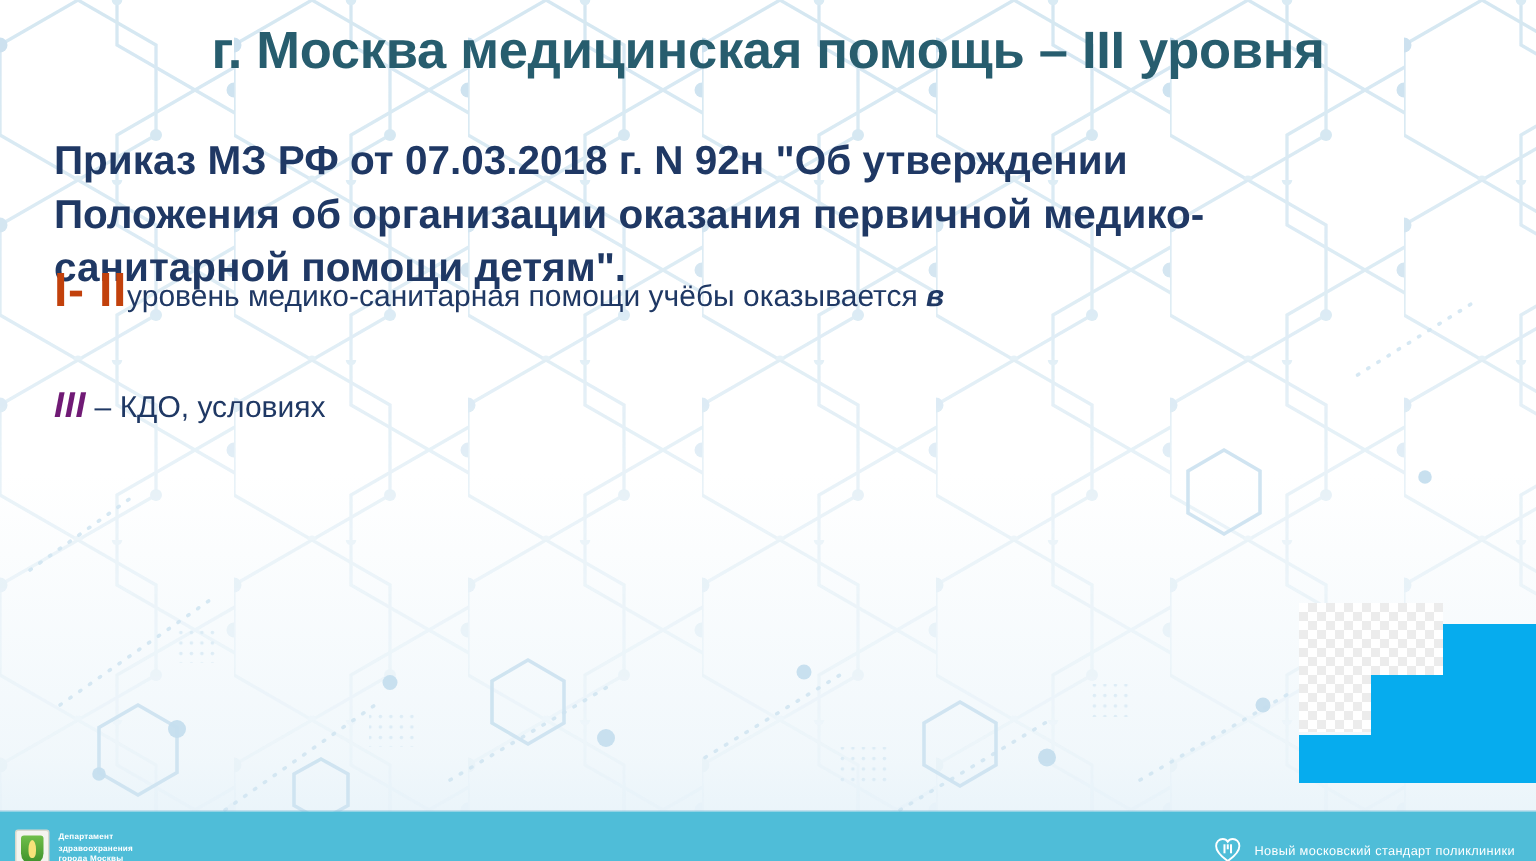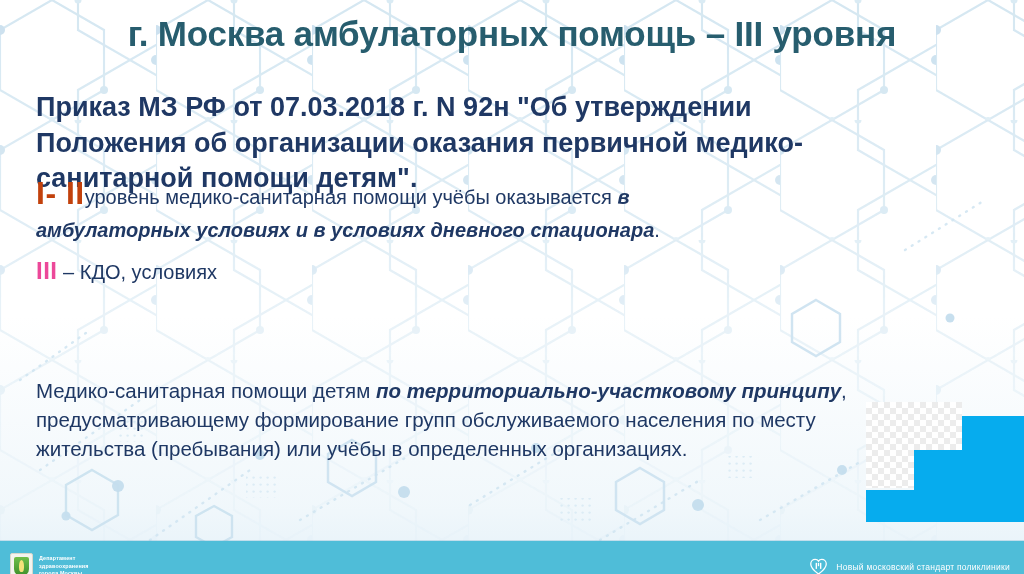--- a/index.html
+++ b/index.html
@@ -97,24 +97,25 @@
     margin-top: 3px;
   }
 
   #block-level3 {
     left: 36px;
     top: 255px;
     width: 600px;
     font-size: 20px;
   }
   #block-level3 .roman-purple {
-    color: #ec4899;
+    color: #701a75;
     font-weight: bold;
     font-size: 24px;
     letter-spacing: 0.5px;
+    font-style: italic;
   }
 
   #block-order-2 {
     left: 36px;
     top: 318px;
     width: 820px;
     font-size: 20.5px;
     font-weight: bold;
   }
 
@@ -319,39 +320,35 @@
     </g>
 
     <g opacity="0.8">
       <rect x="246" y="474" width="30" height="24" fill="url(#dotpat)"></rect>
       <rect x="560" y="498" width="34" height="26" fill="url(#dotpat)"></rect>
       <rect x="118" y="420" width="26" height="22" fill="url(#dotpat)"></rect>
       <rect x="726" y="456" width="28" height="22" fill="url(#dotpat)"></rect>
     </g>
   </svg>
 
-  <div id="title">г. Москва амбулаторных помощь – III уровня</div>
+  <div id="title">г. Москва медицинская помощь – III уровня</div>
 
   <div class="block" id="block-order-1">
     <span>Приказ МЗ РФ  от 07.03.2018 г. N 92н "Об утверждении Положения об организации оказания первичной медико-санитарной помощи детям".</span>
   </div>
 
   <div class="block" id="block-level12">
     <span class="roman-green">I- II</span><span>уровень  медико-санитарная помощи учёбы оказывается </span><span class="emph">в</span>
-    <span class="lvl-line2"><span>амбулаторных условиях и в условиях дневного стационара</span><span style="font-weight:normal;font-style:normal">.</span></span>
   </div>
 
   <div class="block" id="block-level3">
     <span class="roman-purple">III</span><span> – КДО, условиях</span>
   </div>
 
 
-  <div class="block" id="block-principle">
-    <span>Медико-санитарная помощи детям  </span><span class="emph">по территориально-участковому принципу</span><span>, предусматривающему формирование групп обслуживаемого населения по месту жительства (пребывания) или учёбы в определенных организациях.</span>
-  </div>
 
   <div id="stair-wrap">
     <div id="stair-checker"></div>
     <svg id="stair-shape" viewBox="0 0 158 120" preserveAspectRatio="none" aria-hidden="true">
       <path d="M 0 88 L 48 88 L 48 48 L 96 48 L 96 14 L 158 14 L 158 120 L 0 120 Z" fill="#06ACEE"></path>
     </svg>
   </div>
 
   <div id="footer-hairline"></div>
 

